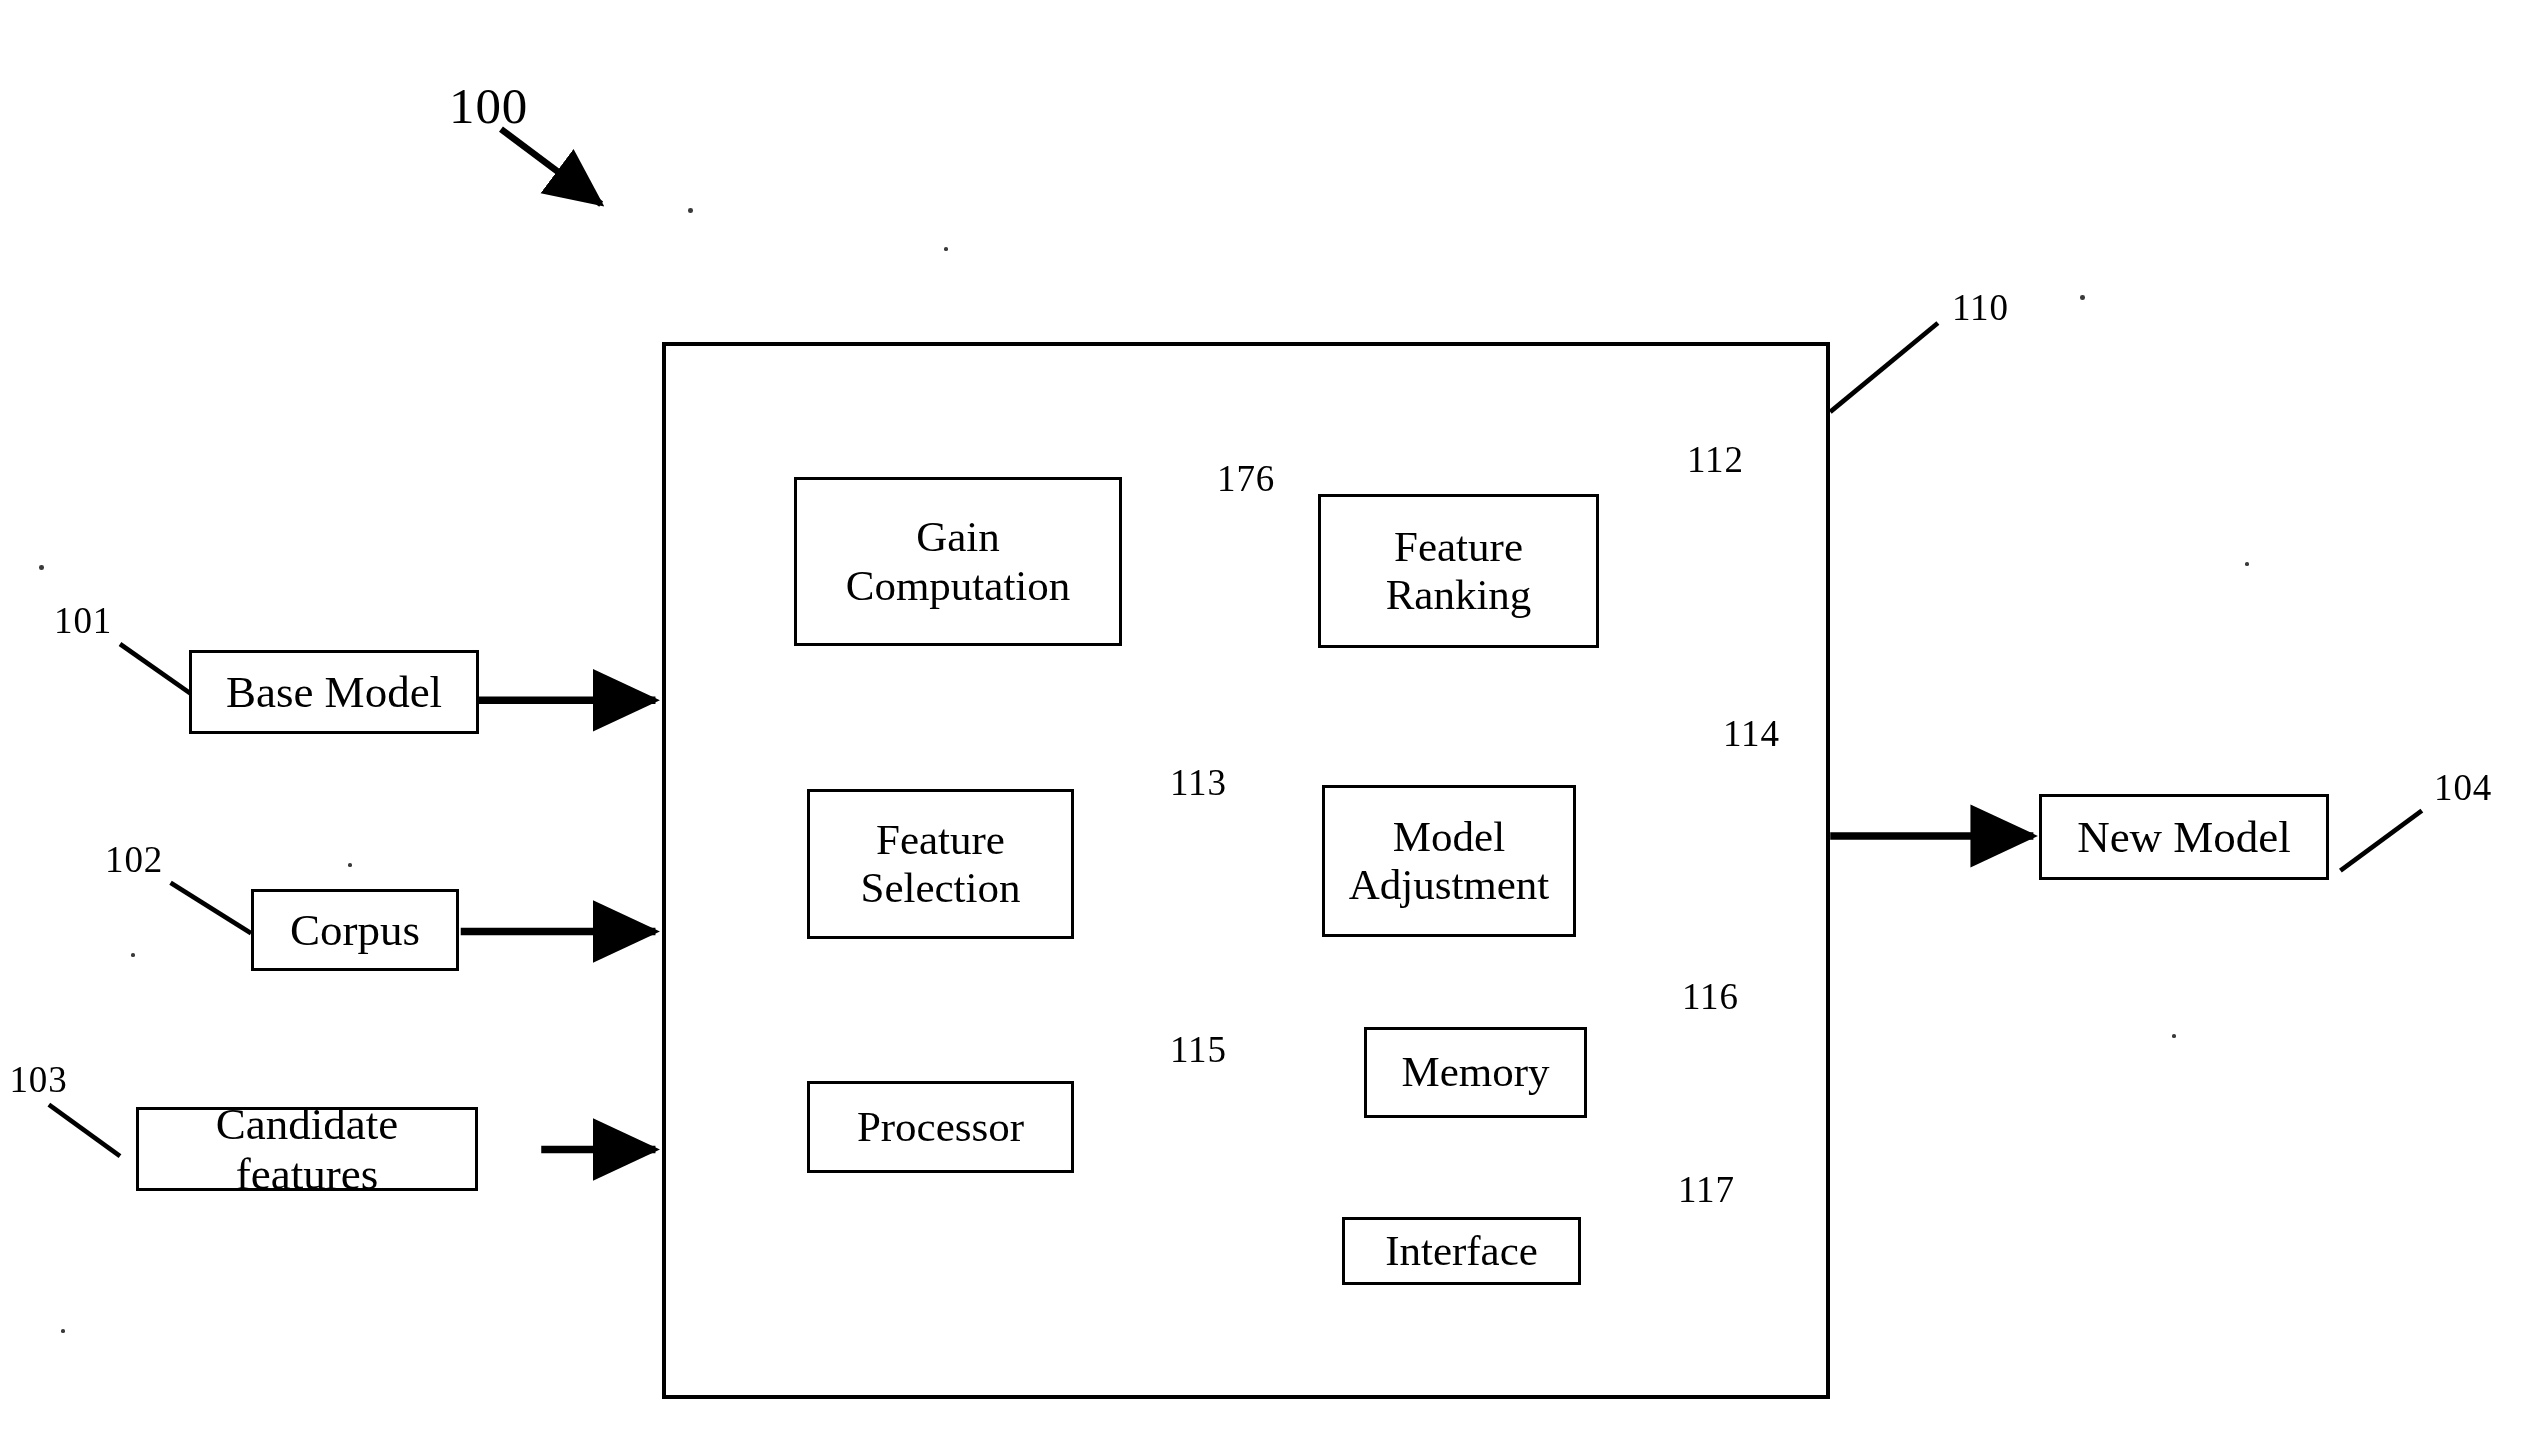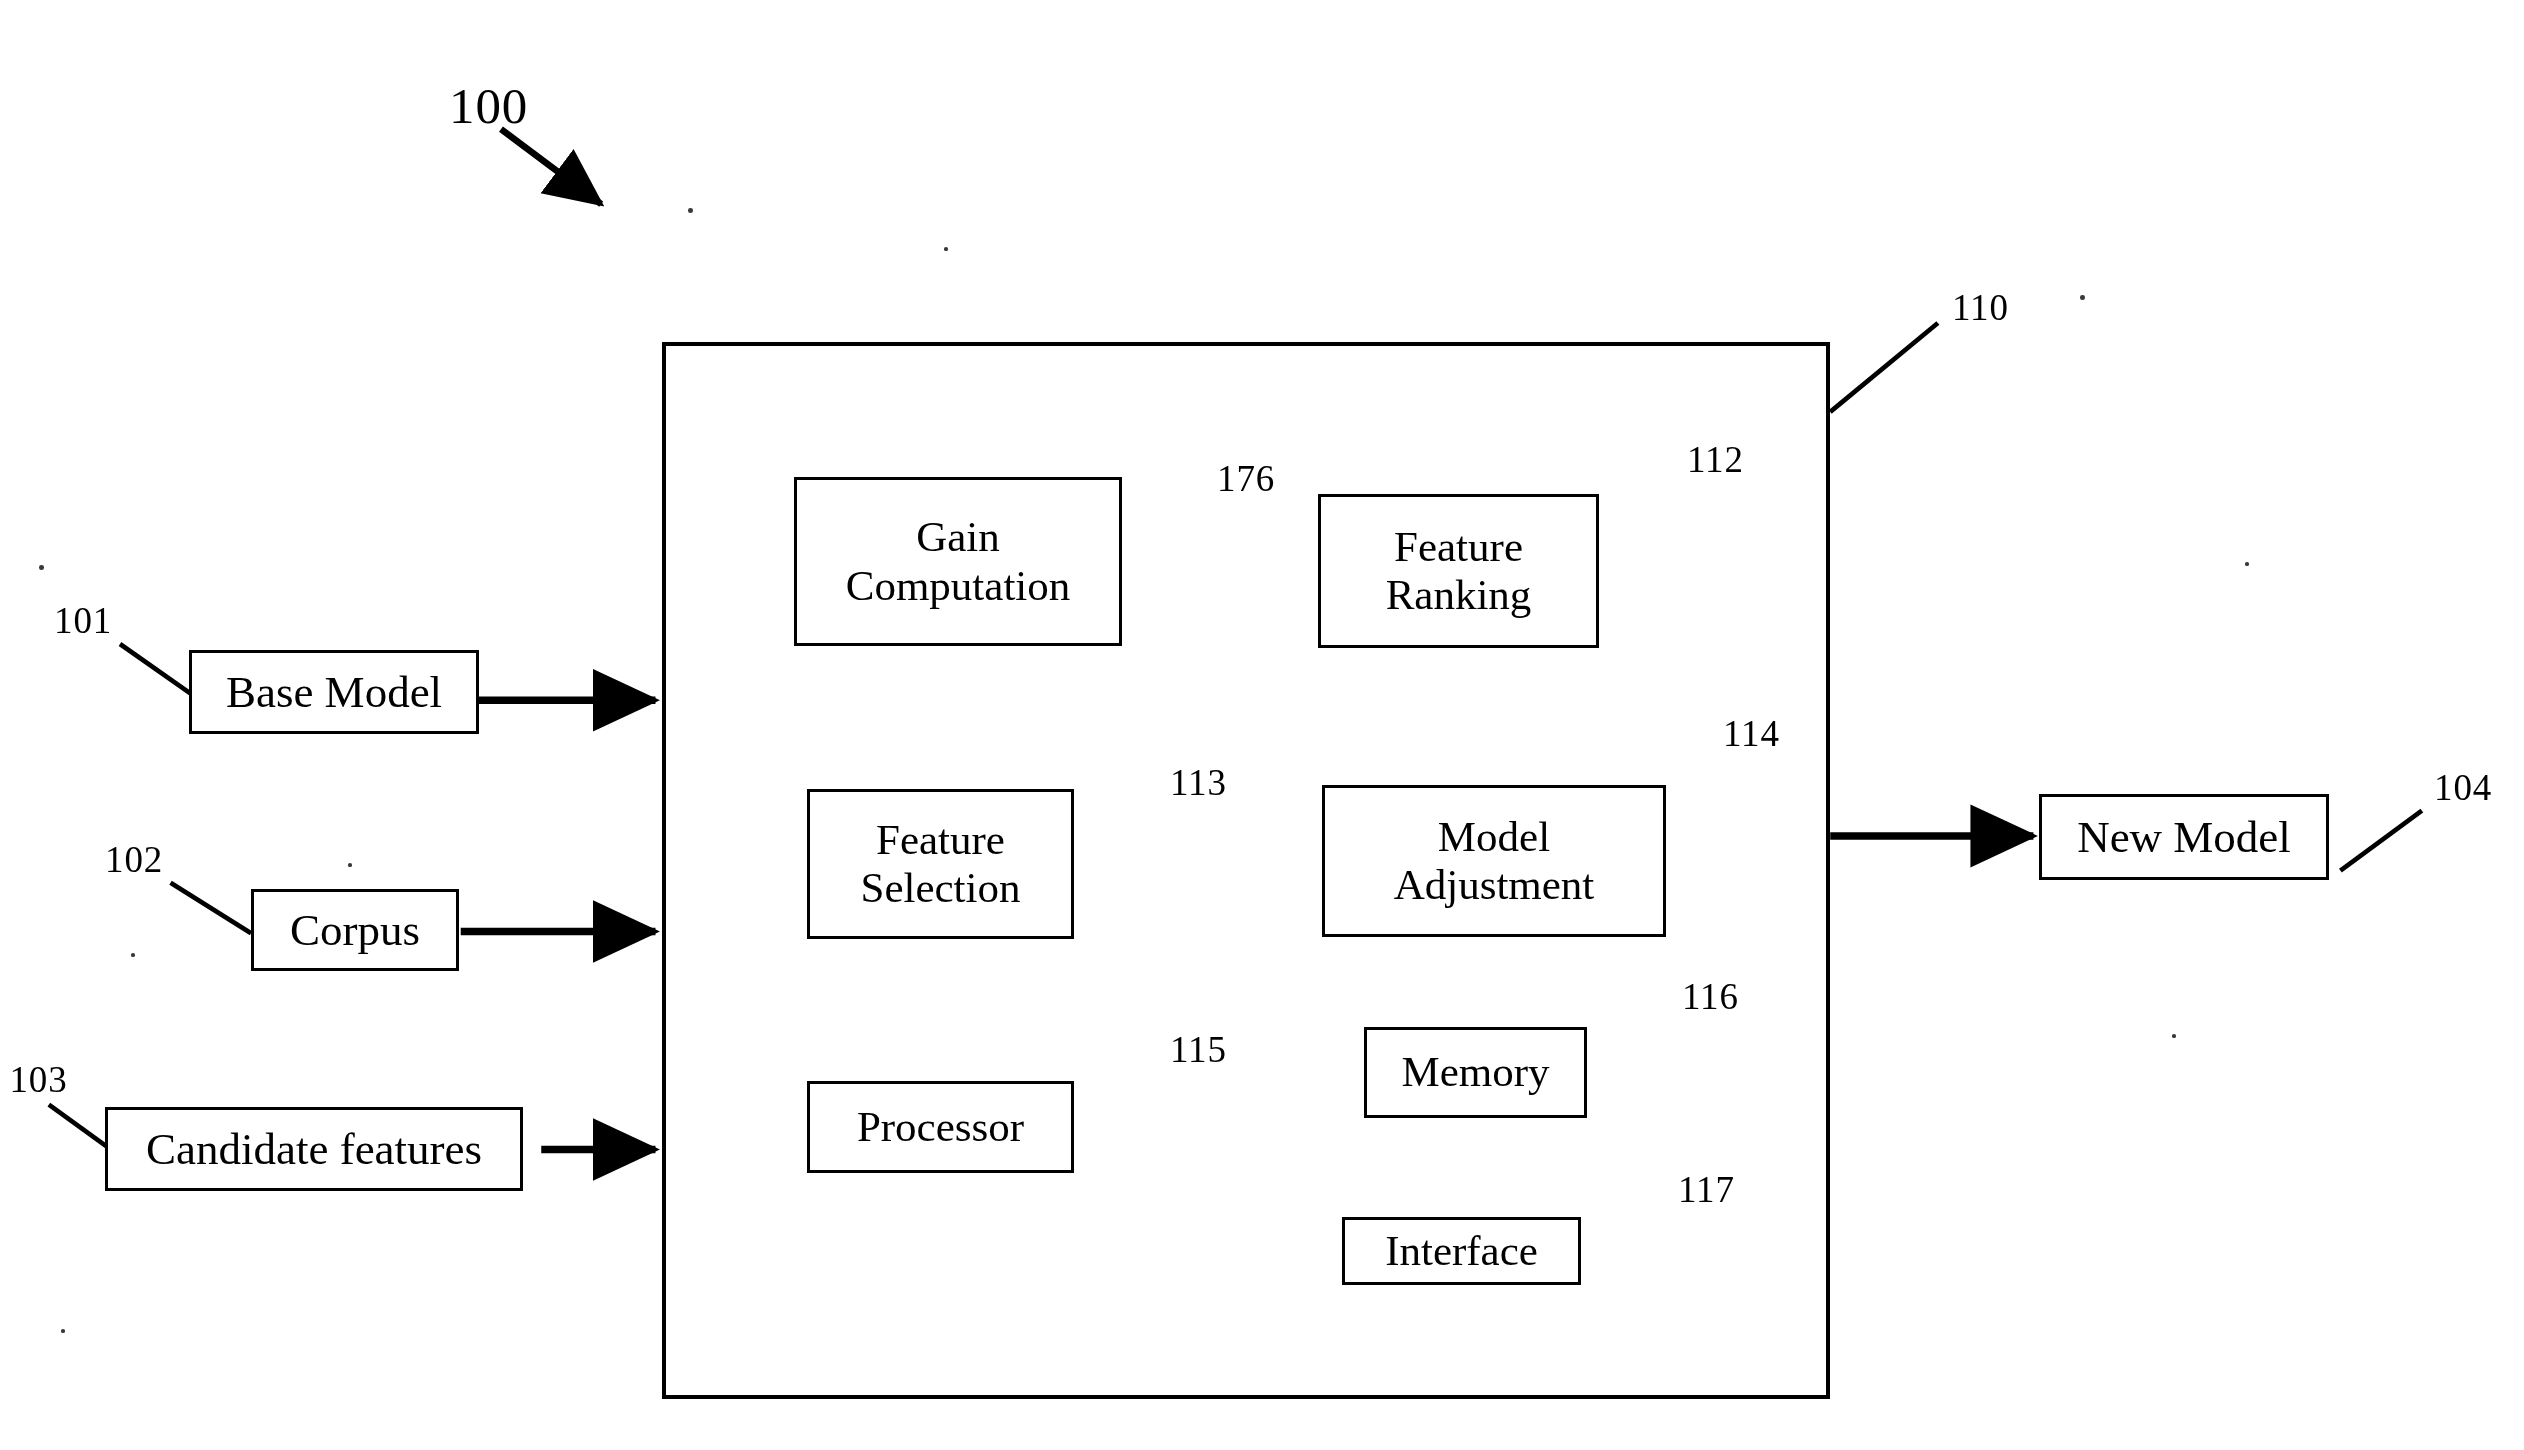--- a/index.html
+++ b/index.html
@@ -135,21 +135,21 @@
 Ranking</span>
   </div>
   <div class="refnum" style="left:1687px; top:438px;">112</div>
 
   <div class="nodebox f46" style="left:807px; top:789px; width:267px; height:150px;">
     <span class="lbl">Feature
 Selection</span>
   </div>
   <div class="refnum" style="left:1170px; top:761px;">113</div>
 
-  <div class="nodebox f46" style="left:1322px; top:785px; width:344px; height:152px;">
+  <div class="nodebox f46" style="left:1322px; top:785px; width:254px; height:152px;">
     <span class="lbl">Model
 Adjustment</span>
   </div>
   <div class="refnum" style="left:1723px; top:712px;">114</div>
 
   <div class="nodebox f46" style="left:807px; top:1081px; width:267px; height:92px;">
     <span class="lbl">Processor</span>
   </div>
   <div class="refnum" style="left:1170px; top:1028px;">115</div>
 
@@ -166,21 +166,21 @@
   <div class="nodebox f48" style="left:189px; top:650px; width:290px; height:84px;">
     <span class="lbl">Base Model</span>
   </div>
   <div class="refnum" style="left:54px; top:599px;">101</div>
 
   <div class="nodebox f48" style="left:251px; top:889px; width:208px; height:82px;">
     <span class="lbl">Corpus</span>
   </div>
   <div class="refnum" style="left:105px; top:838px;">102</div>
 
-  <div class="nodebox f48" style="left:105px; top:1107px; width:418px; height:84px;">
+  <div class="nodebox f48" style="left:136px; top:1107px; width:342px; height:84px;">
     <span class="lbl">Candidate features</span>
   </div>
   <div class="refnum" style="left:9.4px; top:1058px;">103</div>
 
   <div class="nodebox f48" style="left:2039px; top:794px; width:290px; height:86px;text-align:center;">
     <span class="lbl">New Model</span>
   </div>
   <div class="refnum" style="left:2434px; top:766px;">104</div>
 
 </div>

